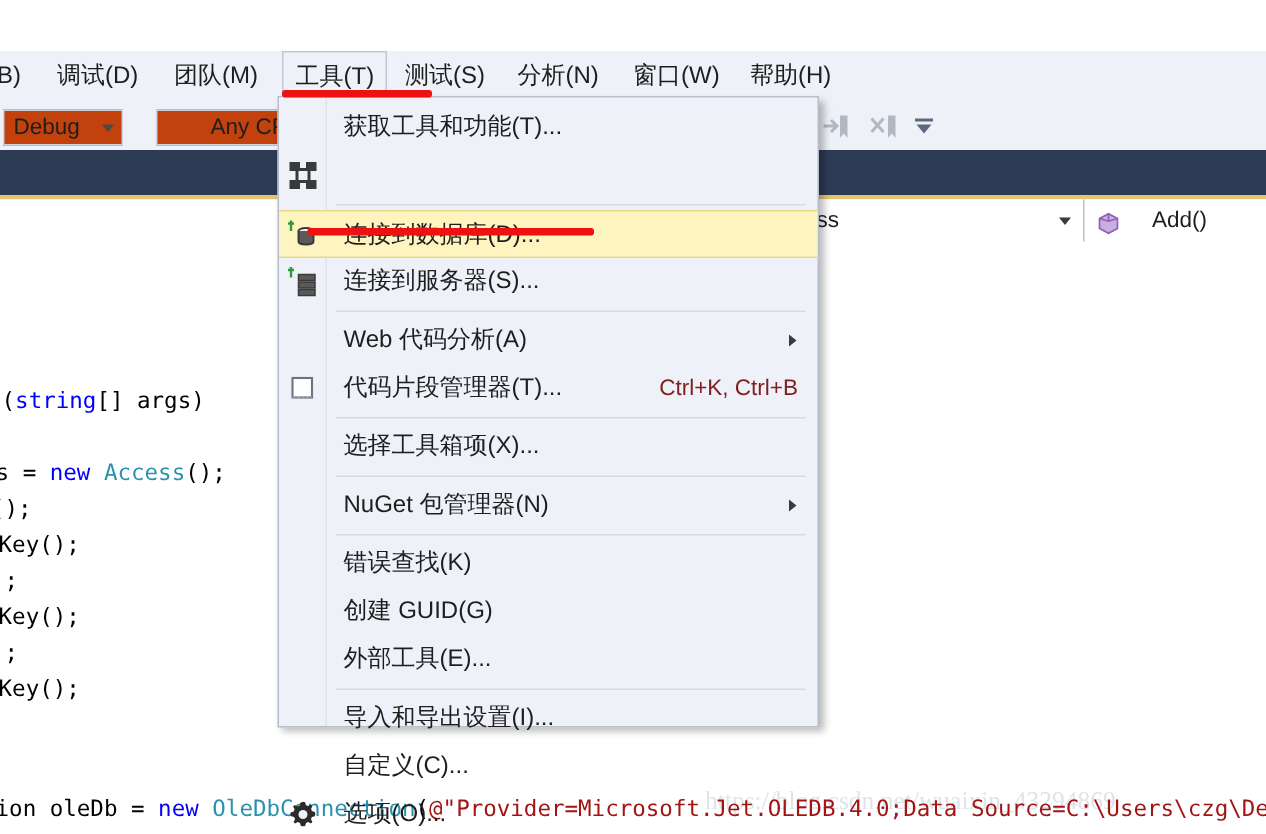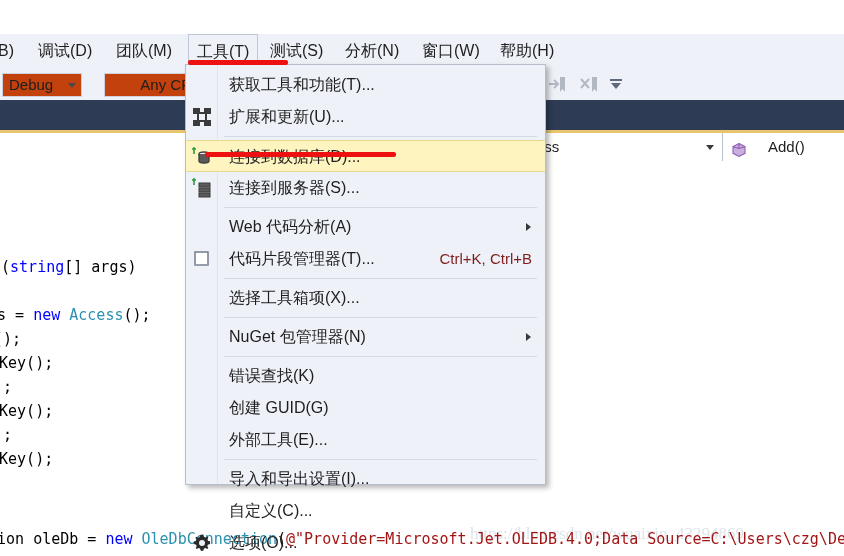--- a/index.html
+++ b/index.html
@@ -217,21 +217,21 @@
   <div class="dropdown">
     <div class="gutter"></div>
     <div id="menu-rows" style="position:relative;padding-top:4px;">
         <div class="mrow"><span>获取工具和功能(T)...</span></div>
         <div class="mrow"><span class="micon"><svg width="22" height="22" viewBox="0 0 22 22">
               <rect x="2" y="2" width="7" height="6" fill="#3a3a3a"></rect>
               <rect x="13" y="2" width="7" height="6" fill="#3a3a3a"></rect>
               <rect x="2" y="14" width="7" height="6" fill="#3a3a3a"></rect>
               <rect x="13" y="14" width="7" height="6" fill="#3a3a3a"></rect>
               <rect x="7" y="7" width="8" height="8" fill="none" stroke="#3a3a3a" stroke-width="2"></rect>
-            </svg></span><span>扩展和更新(U)...</span></div>
+            </svg></span></div>
         <div class="sep"></div>
         <div class="mrow hl"><span class="micon"><svg width="22" height="22" viewBox="0 0 22 22">
               <path d="M3 1v4M1 3h4M3 5v3" stroke="#2e9b3f" stroke-width="1.6" fill="none"></path>
               <ellipse cx="13" cy="8" rx="5" ry="2" fill="#f2f2f2" stroke="#3a3a3a" stroke-width="1.3"></ellipse>
               <path d="M8 8v7c0 1.1 2.2 2 5 2s5-.9 5-2V8" fill="#5a5a5a" stroke="#3a3a3a" stroke-width="1.3"></path>
             </svg></span><span>连接到数据库(D)...</span></div>
         <div class="mrow"><span class="micon"><svg width="22" height="22" viewBox="0 0 22 22">
               <path d="M3 1v4M1 3h4M3 5v3" stroke="#2e9b3f" stroke-width="1.6" fill="none"></path>
               <rect x="8" y="6" width="11" height="4" fill="#5a5a5a" stroke="#3a3a3a"></rect>
               <rect x="8" y="11" width="11" height="4" fill="#5a5a5a" stroke="#3a3a3a"></rect>

